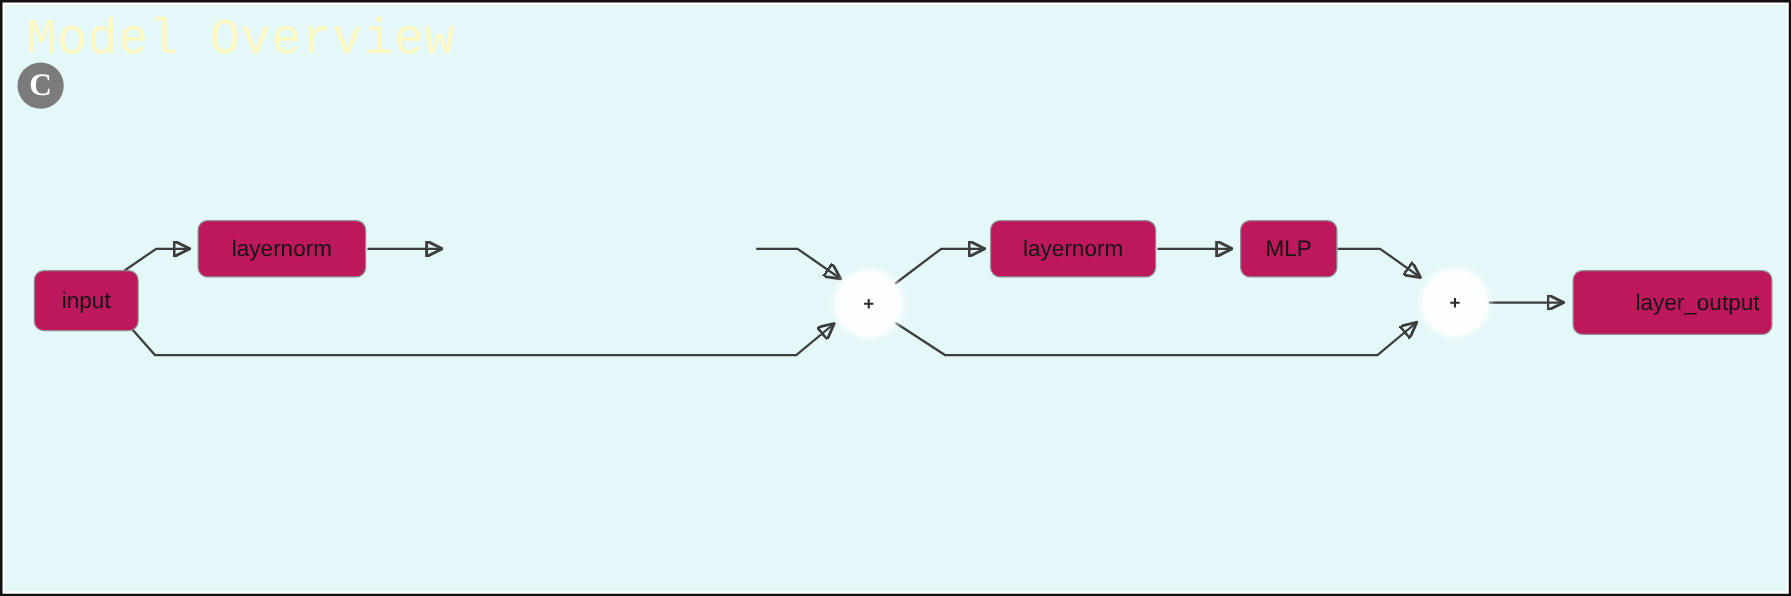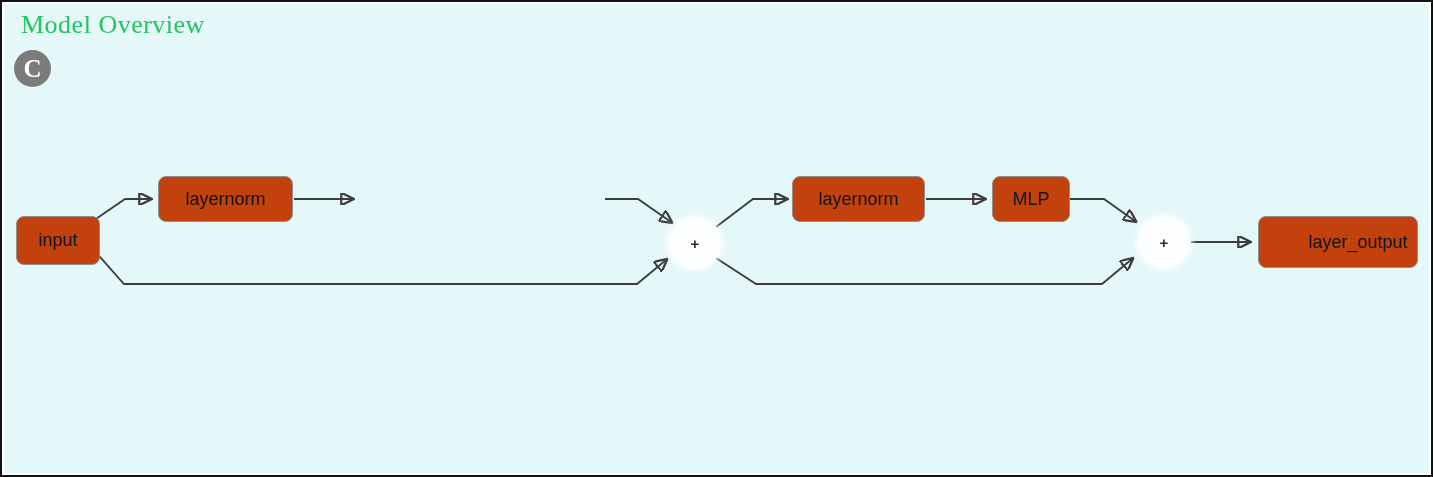--- a/index.html
+++ b/index.html
@@ -21,23 +21,23 @@
   .panel-bg {
     position: absolute;
     inset: 4px;
     background: #e4f7f9;
   }
 
   .figure-title {
     position: absolute;
     left: 21px;
     top: 10px;
-    font-family: Liberation Serif, serif;
-    font-size: 26px;
-    color: #22c55e;
+    font-family: Liberation Mono, monospace;
+    font-size: 40px;
+    color: #fef9c3;
     letter-spacing: 0.5px;
   }
   .panel-badge {
     position: absolute;
     left: 14px;
     top: 50px;
     width: 37px;
     height: 37px;
     border-radius: 50%;
     background: #7b7b7b;
@@ -61,28 +61,28 @@
     fill: none;
     stroke: #3d3d3d;
     stroke-width: 1.8;
   }
 
   .node {
     position: absolute;
     display: flex;
     align-items: center;
     justify-content: center;
-    background: #c2410c;
+    background: #be185d;
     border: 1.5px solid #8f8f8f;
     border-radius: 8px;
     font-size: 18px;
     color: #141414;
     white-space: nowrap;
   }
-  .node-input        { left: 16px;   top: 216px; width: 84px;  height: 49px; }
+  .node-input        { left: 27px;   top: 216px; width: 84px;  height: 49px; }
   .node-layernorm1   { left: 158px;  top: 176px; width: 135px; height: 46px; }
   .node-mha          { left: 360px;  top: 176px; width: 245px; height: 46px; }
   .node-layernorm2   { left: 792px;  top: 176px; width: 133px; height: 46px; }
   .node-mlp          { left: 992px;  top: 176px; width: 78px;  height: 46px; align-items: center; }
   .node-layer-output { left: 1258px; top: 216px; width: 160px; height: 52px; padding-left: 40px; }
 
   .add-node {
     position: absolute;
     width: 52px;
     height: 52px;

